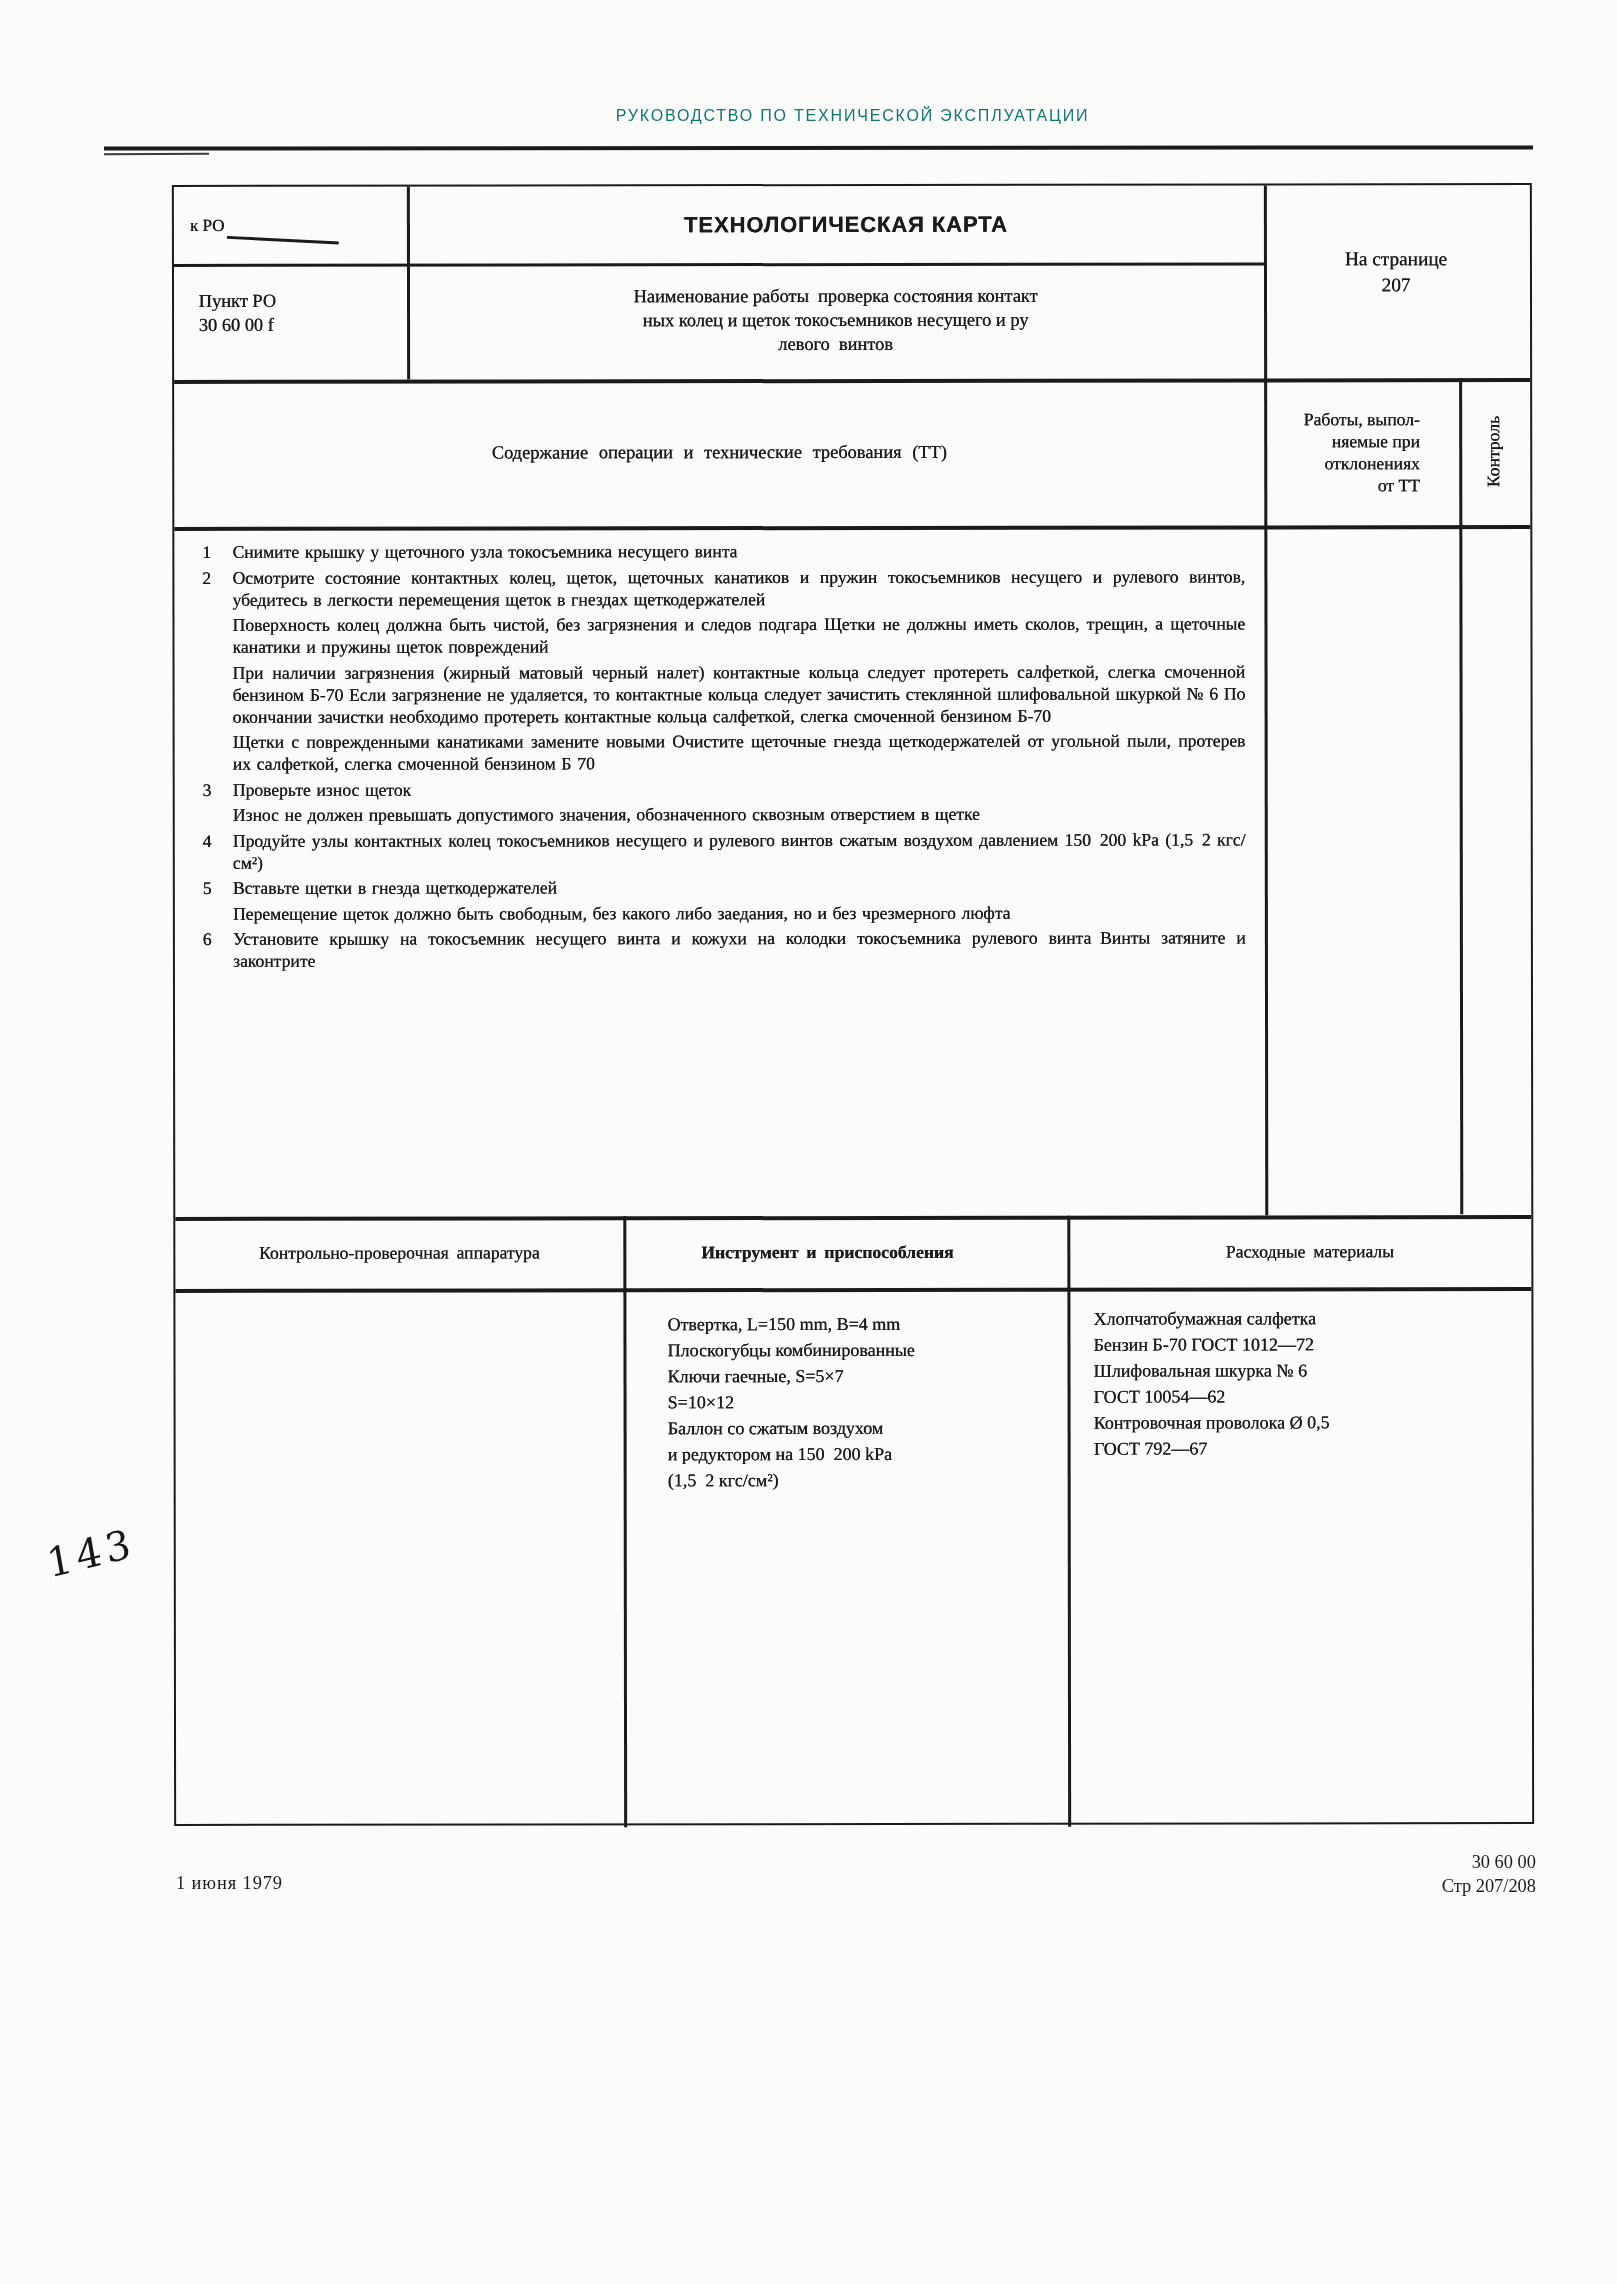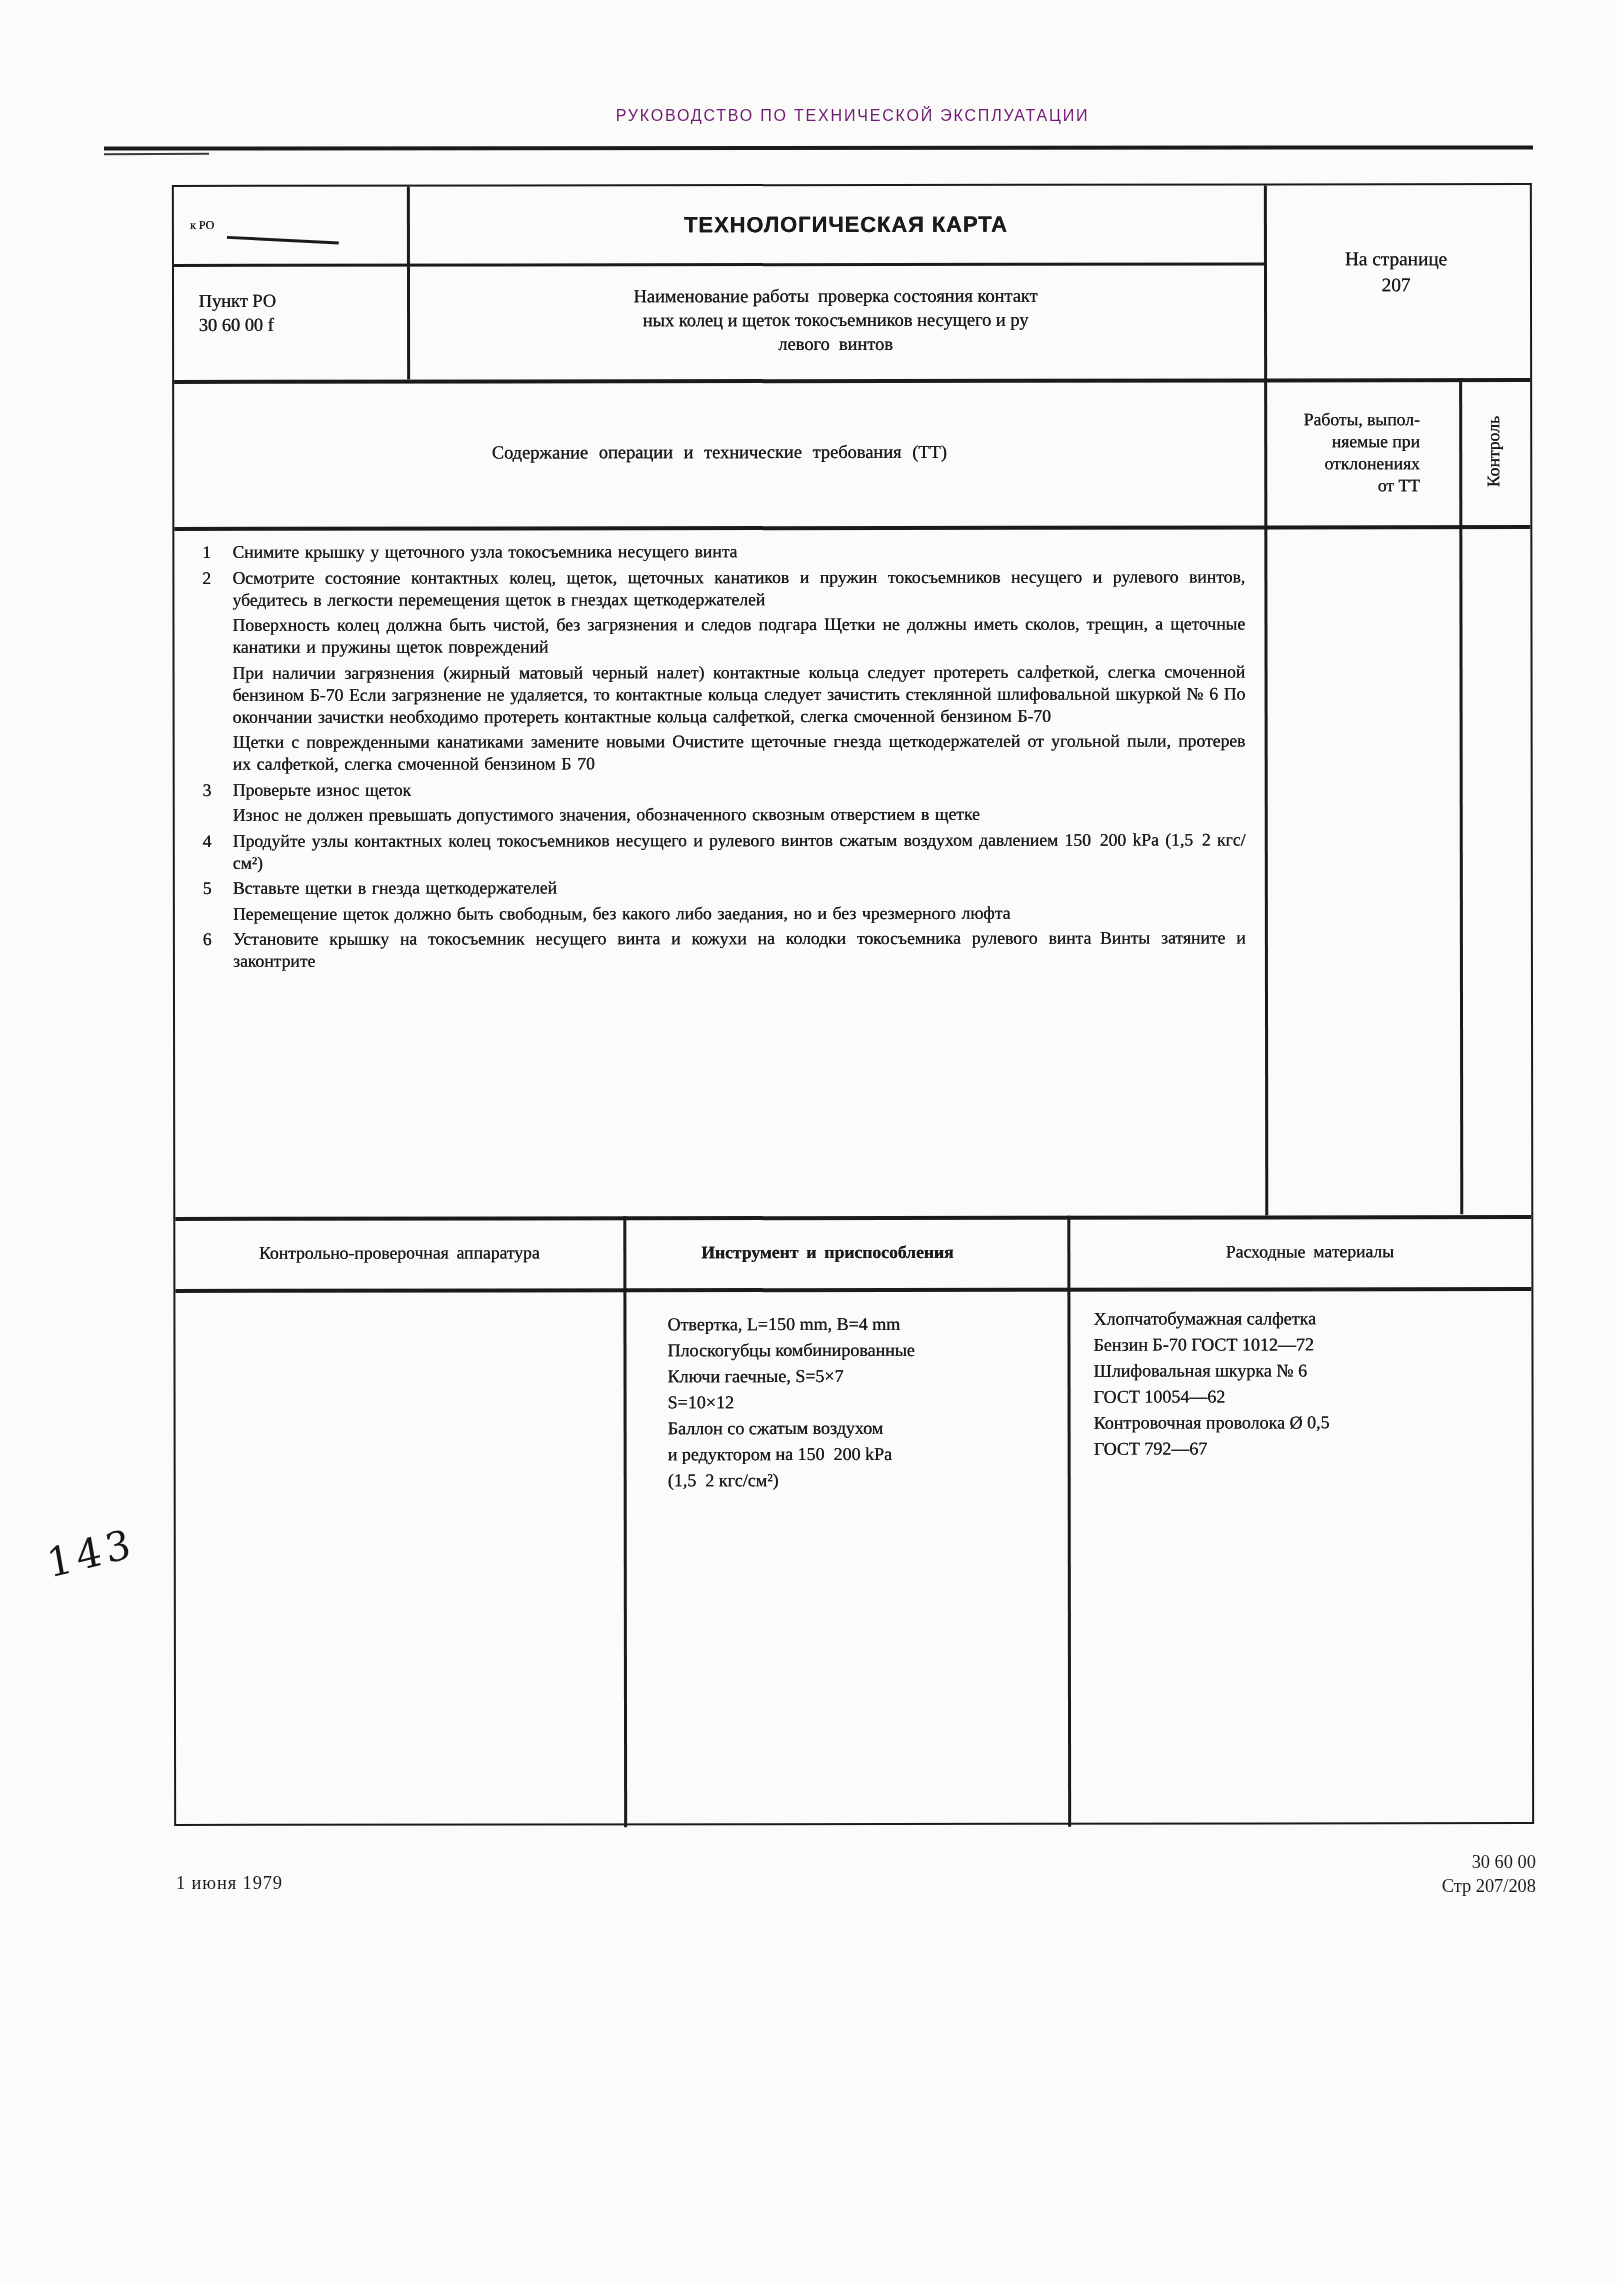--- a/index.html
+++ b/index.html
@@ -15,21 +15,21 @@
     position:relative;
     overflow:hidden;
   }
   .page{position:absolute;inset:0;}
 
   
   .doc-header{
     position:absolute;left:88px;top:107px;width:1529px;
     text-align:center;
     font-family:"Liberation Sans", sans-serif;
-    font-size:16px;letter-spacing:1.8px;color:#701a75;
+    font-size:16px;letter-spacing:1.8px;color:#0f766e;
   }
   .top-rule{
     position:absolute;left:104px;top:146px;width:1429px;height:3.5px;
     background:var(--ink);transform:rotate(-0.05deg);
   }
   .top-rule-frag{
     position:absolute;left:104px;top:153px;width:105px;height:1.8px;
     background:#3a3a3a;transform:rotate(-0.4deg);
   }
 
@@ -40,21 +40,21 @@
     transform:rotate(-0.08deg);
     font-size:17.6px;
   }
   .table *{text-shadow:0.3px 0 0 currentColor;}
   .hl{position:absolute;background:var(--ink);height:2.6px;}
   .vl{position:absolute;background:var(--ink);width:2.6px;}
   .cell{position:absolute;}
   .prelines{white-space:pre-line;}
 
   .c-kro{left:0;top:0;width:233px;height:77px;display:flex;align-items:center;
-         padding-left:16px;font-size:12px;}
+         padding-left:16px;font-size:17px;}
   .kro-line{position:absolute;left:53px;top:49px;width:112px;height:2.6px;
             background:var(--ink);transform:rotate(3deg);transform-origin:left center;}
   .c-punkt{left:0;top:77px;width:233px;height:116px;padding:24.6px 0 0 24.6px;
            font-size:18.4px;line-height:24px;}
   .c-title{left:233px;top:0;width:857px;height:77px;display:flex;align-items:center;
            justify-content:center;font-family:"Liberation Sans", sans-serif;
            font-weight:bold;font-size:22px;letter-spacing:0.9px;text-indent:21px;}
   .c-naim{left:233px;top:77px;width:857px;height:116px;text-align:center;
           padding-top:21px;font-size:18.4px;line-height:24px;}
   .c-page{left:1090px;top:0;width:264px;height:193px;text-align:center;

